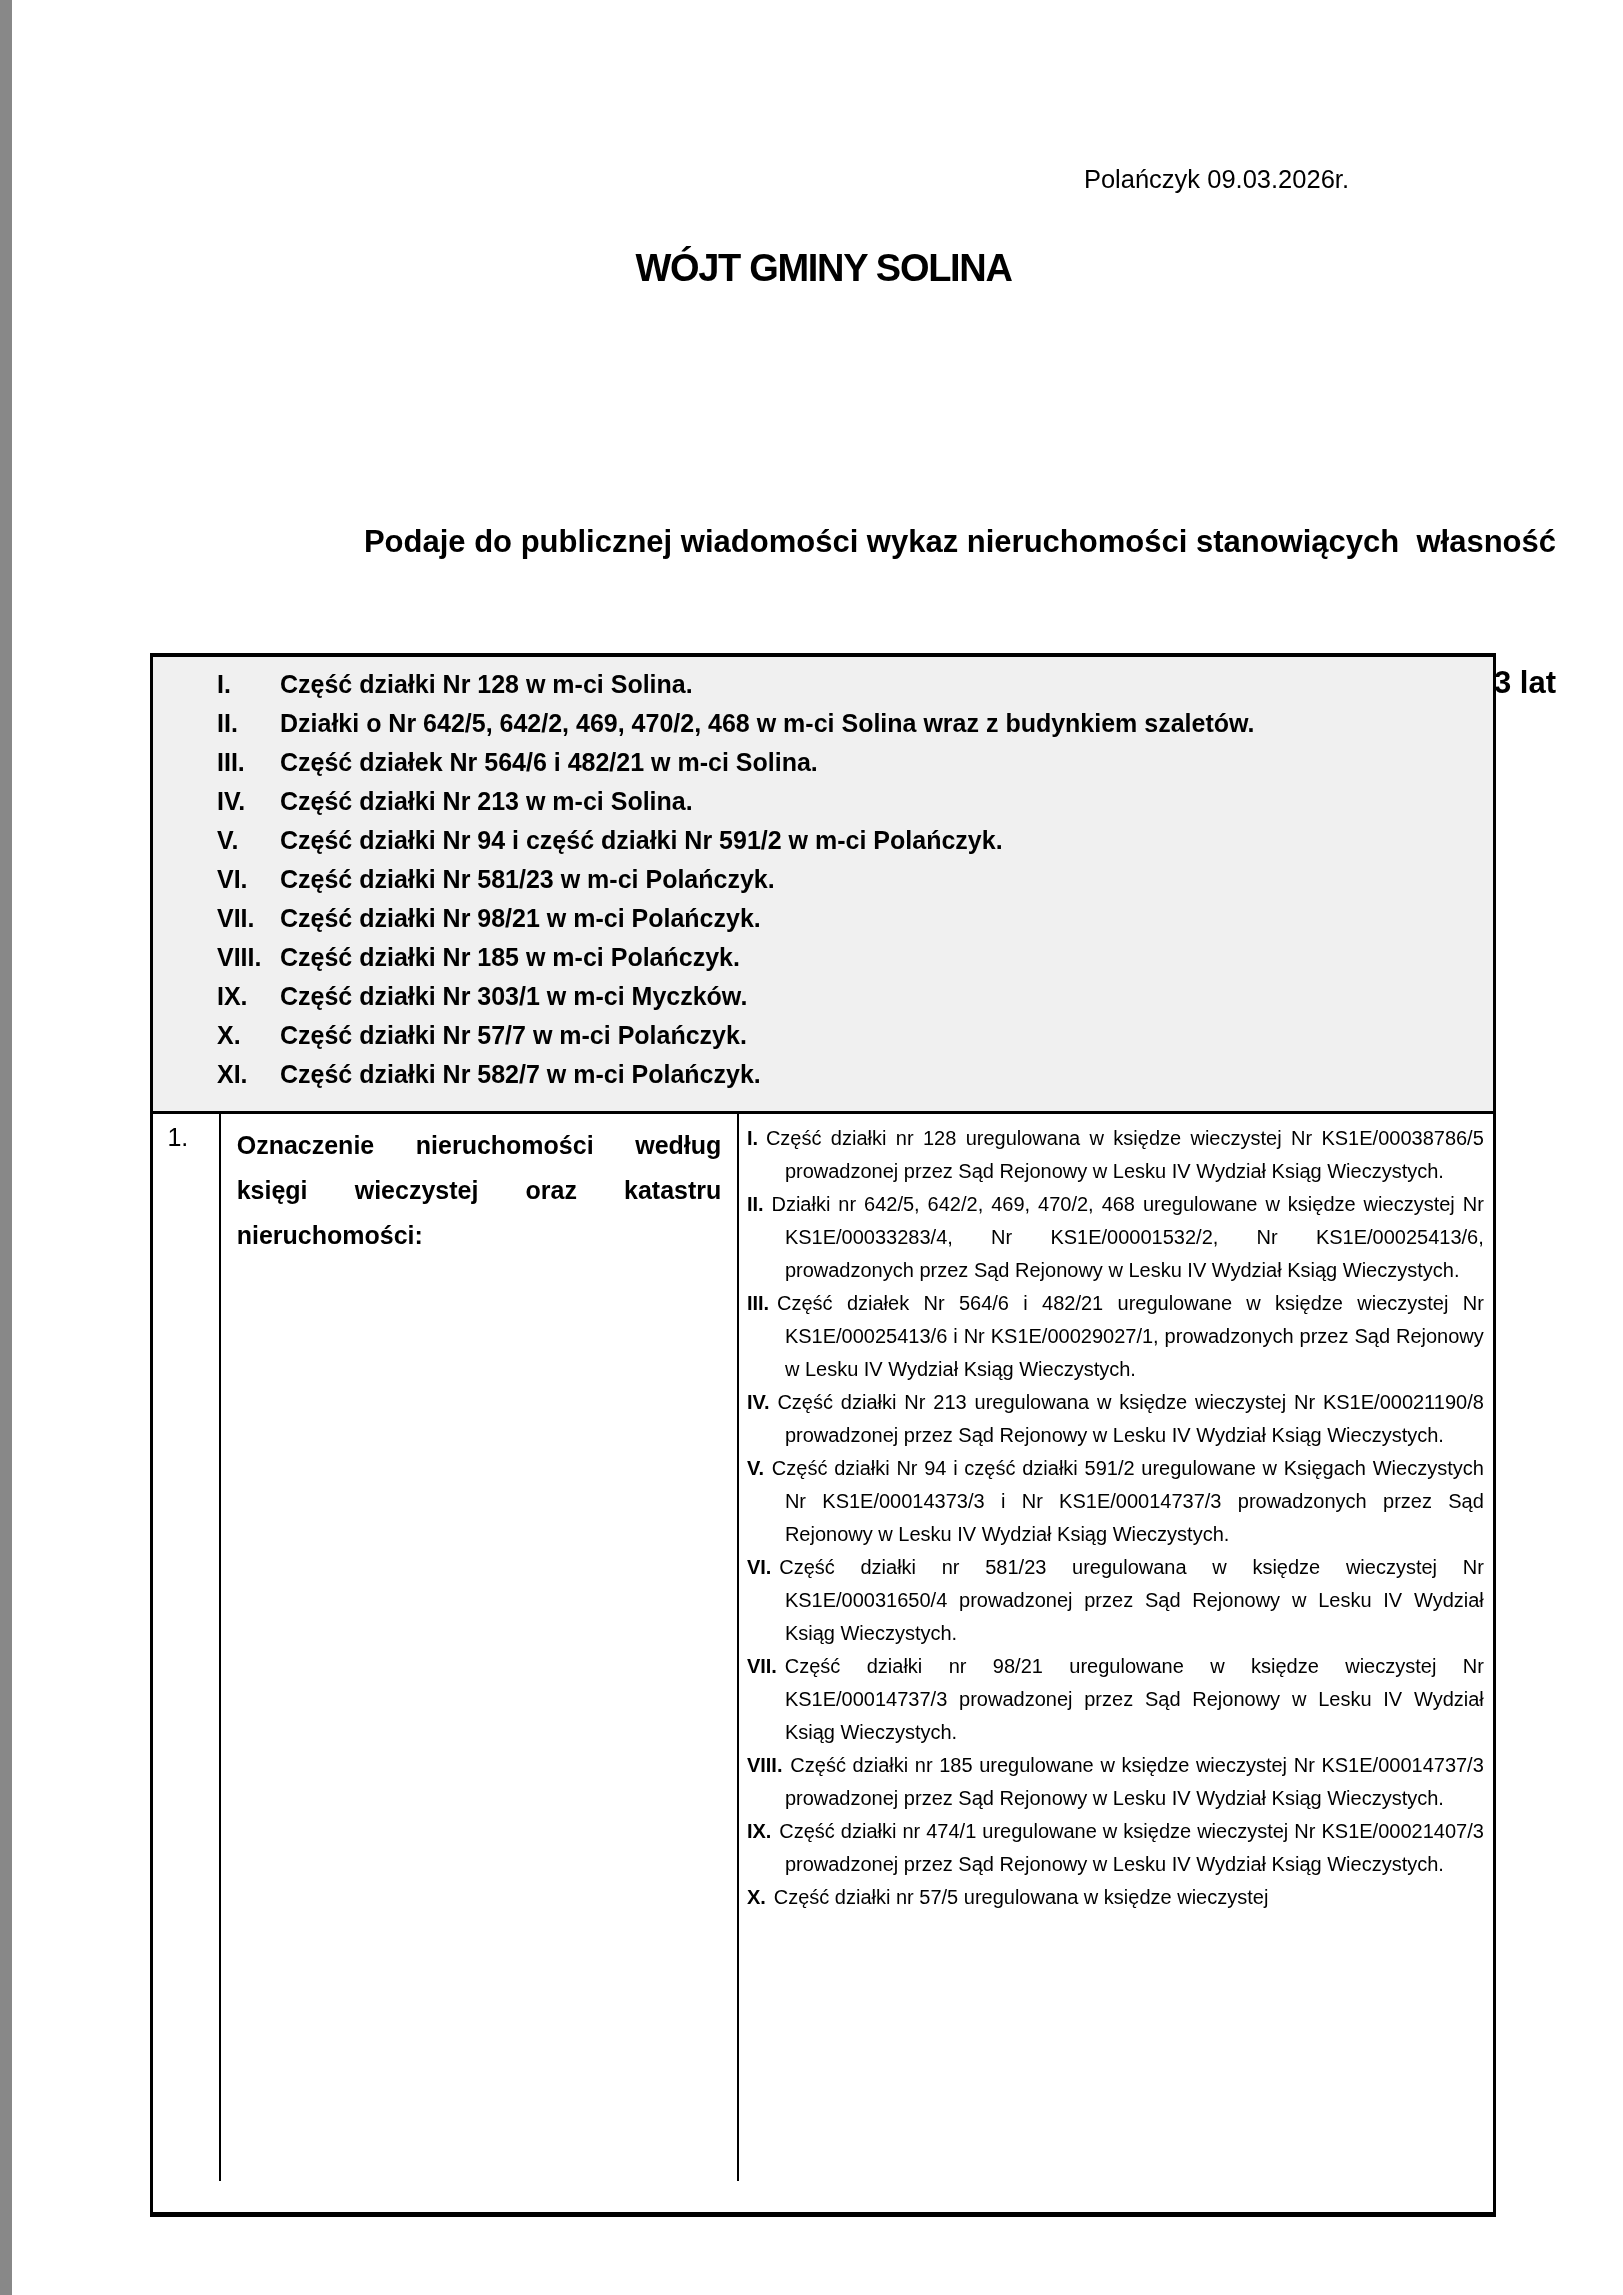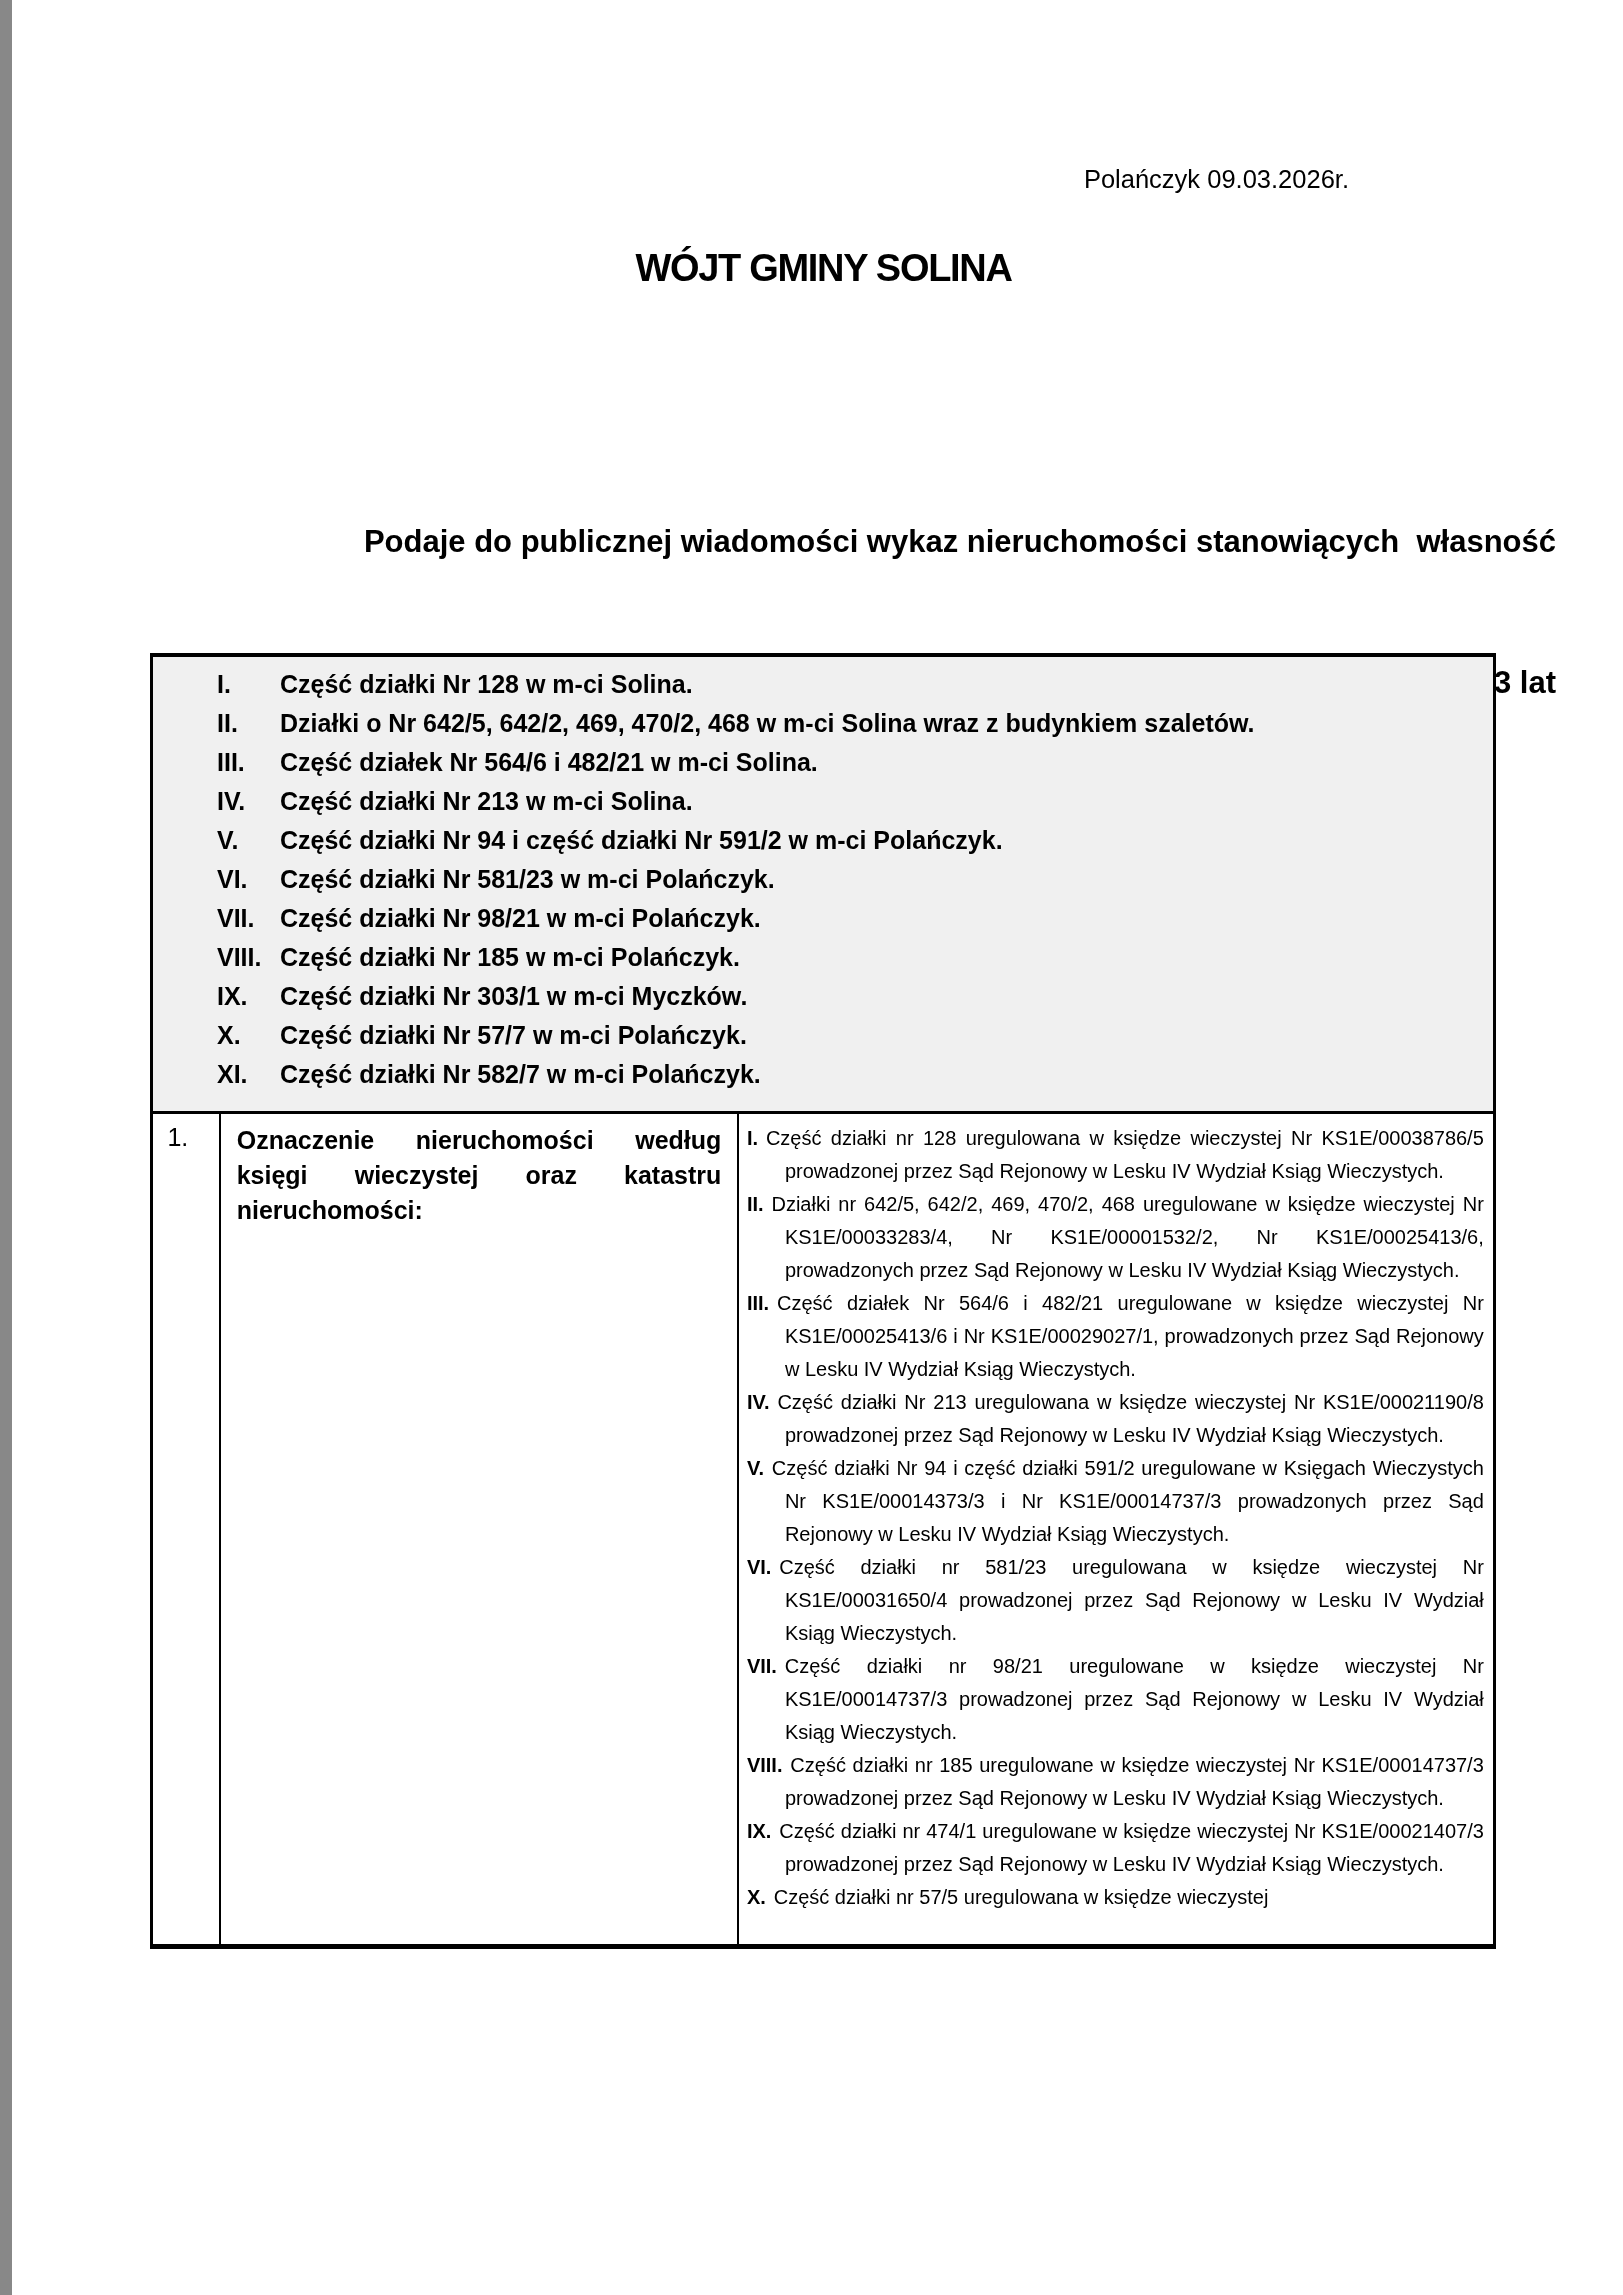--- a/index.html
+++ b/index.html
@@ -20,21 +20,21 @@
     position:absolute;top:247px;left:0;width:100%;
     text-align:center;font-weight:bold;font-size:38px;letter-spacing:-1.3px;
   }
   .subtitle{
     position:absolute;top:424px;left:79px;right:79px;
     text-align:right;font-weight:bold;font-size:31px;line-height:47px;
     white-space:pre-wrap;
   }
   .doc-table{
     position:absolute;left:138px;top:653px;
-    width:1346px;height:1296px;
+    width:1346px;height:1564px;
     border:3.9px solid #000;border-top-width:4.6px;border-bottom-width:5.2px;
     box-sizing:border-box;
     overflow:hidden;
     background:#fff;
   }
   .toc-row{
     background:#f0f0f0;
     border-bottom:3.9px solid #000;
     padding:7.9px 13px 17px 0;
   }
@@ -46,21 +46,21 @@
   .main-row{display:flex;align-items:stretch;min-height:1067px;}
   .col-num{
     width:68px;flex:0 0 68px;box-sizing:border-box;
     border-right:2.6px solid #000;
     padding:9.2px 0 0 14.4px;font-size:25px;
   }
   .col-label{
     width:518px;flex:0 0 518px;box-sizing:border-box;
     border-right:2.6px solid #000;
     padding:9.2px 15.7px 0 15.7px;
-    font-weight:bold;font-size:25px;line-height:35px;
+    font-weight:bold;font-size:25px;line-height:45px;
     text-align:justify;
   }
   .col-content{
     flex:1 1 auto;box-sizing:border-box;
     padding:7.9px 9.2px 0 7.9px;
     font-size:20px;line-height:33px;
     text-align:justify;
   }
   .kw-item{padding-left:38px;text-indent:-38px;}
   .kw-num{font-weight:bold;margin-right:7.9px;}

